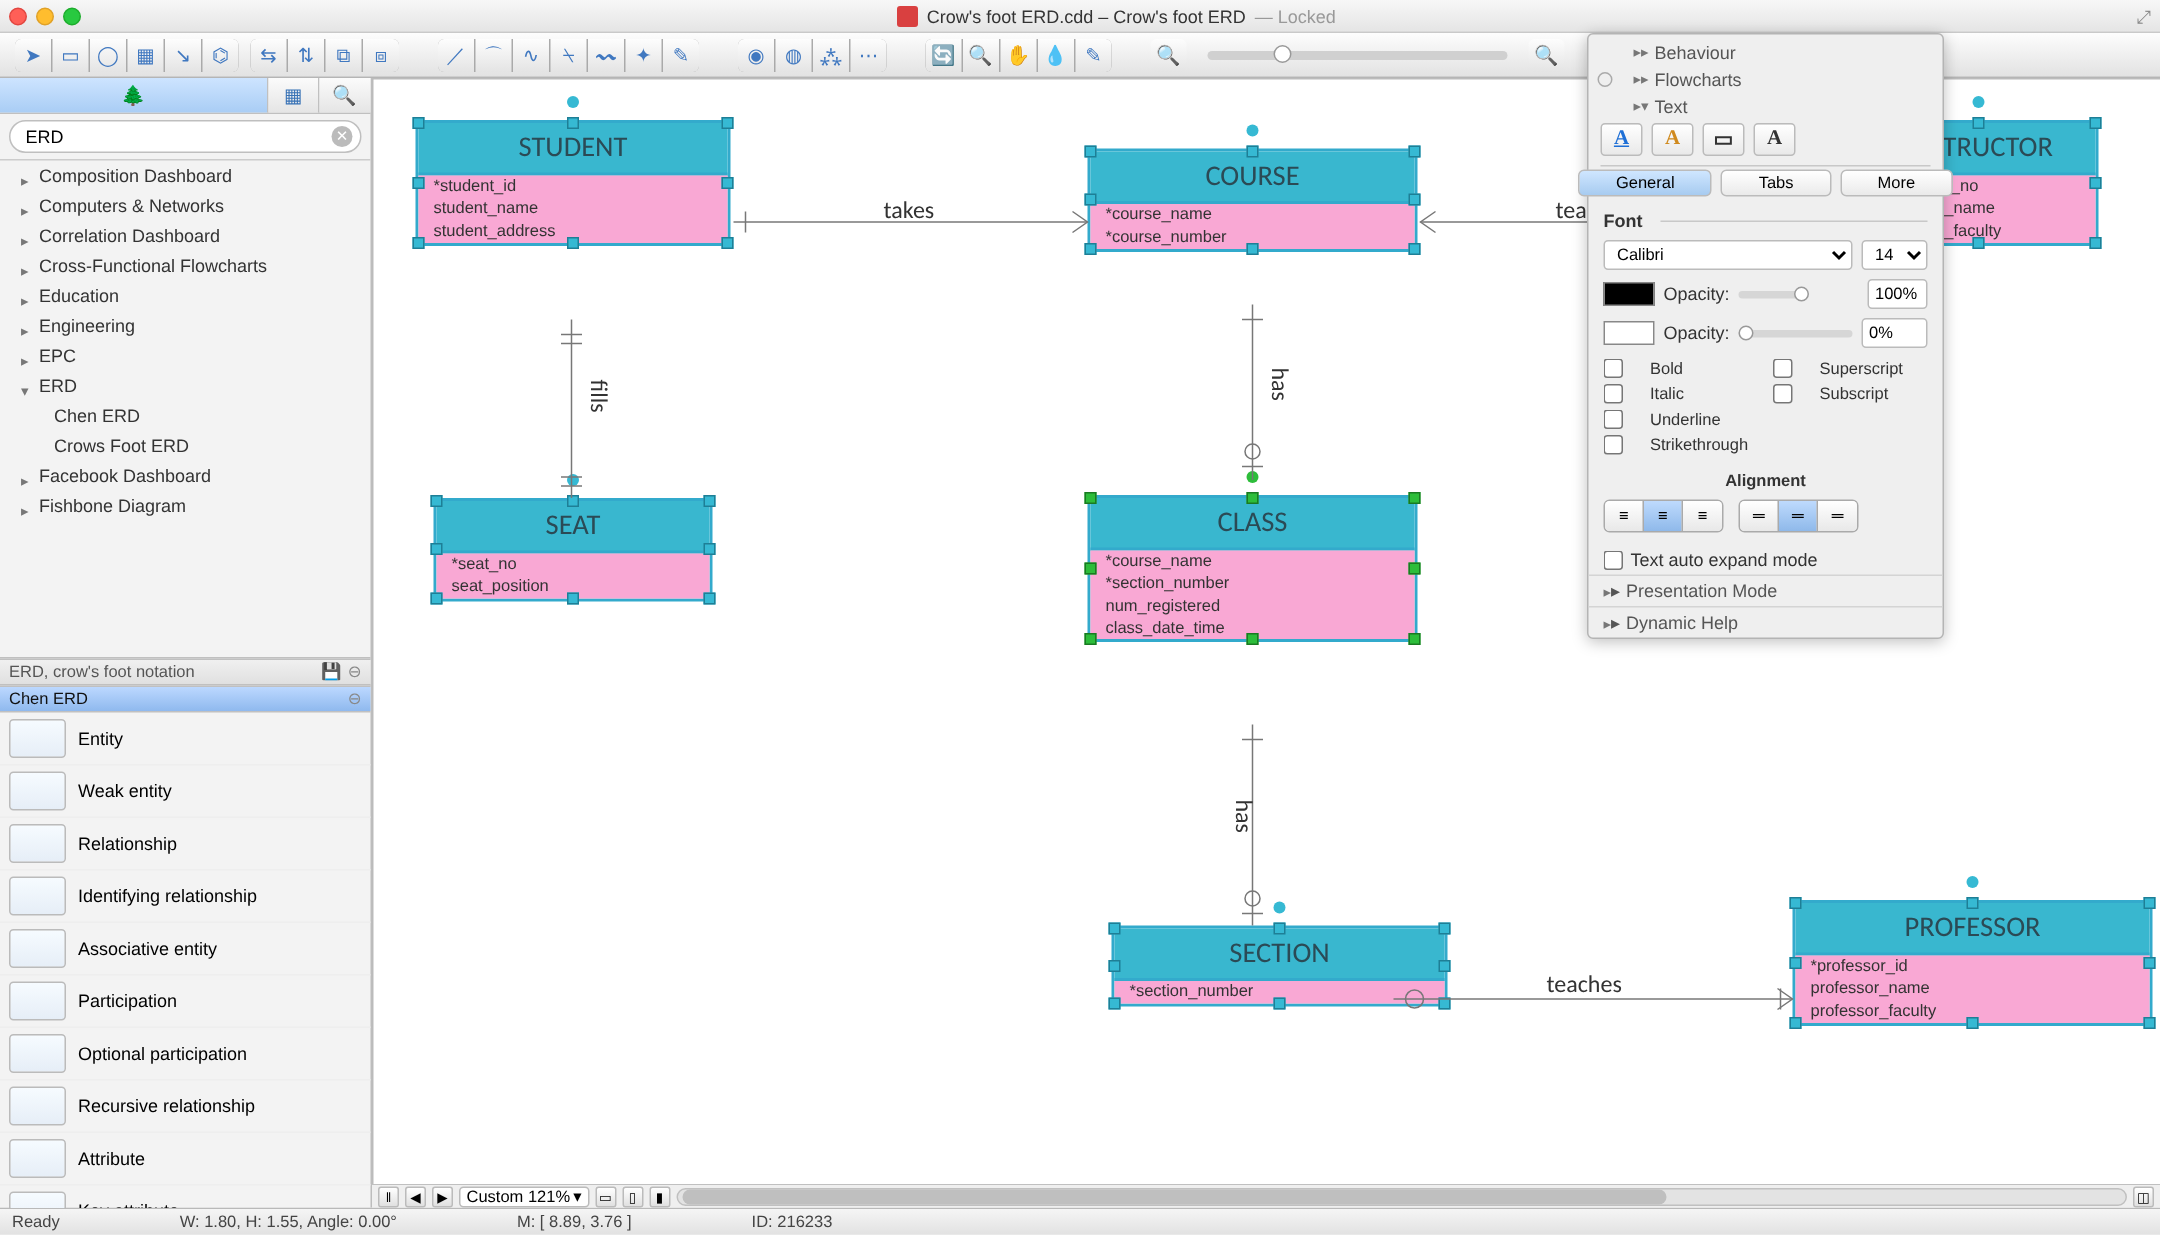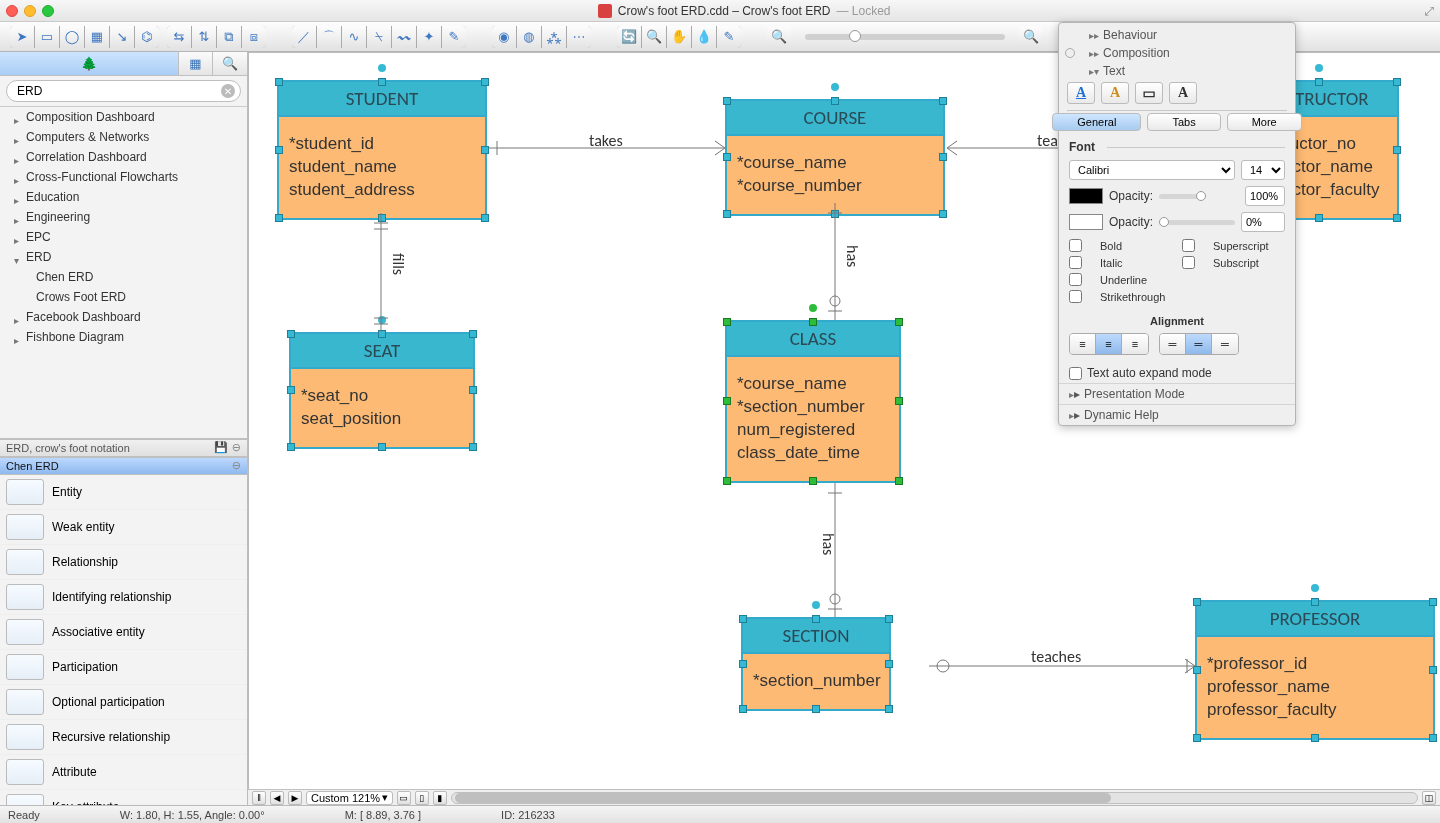--- a/index.html
+++ b/index.html
@@ -40,21 +40,21 @@
 .stencil-head .icons{display:flex;gap:4px;color:#888;}
 .stencil-list{overflow:auto;flex:1;}
 .stencil-item{display:flex;align-items:center;height:35px;padding:0 6px;gap:8px;border-bottom:1px solid #eee;cursor:grab;}
 .stencil-item .thumb{width:38px;height:26px;background:#fff;border:1px solid #bbb;border-radius:3px;display:flex;align-items:center;justify-content:center;}
 .stencil-item .thumb.inner{background:linear-gradient(#f6fbff,#e6eef7);}
 .canvas-area{flex:1;position:relative;background:#ebebeb;display:flex;flex-direction:column;}
 .canvas-scroll{flex:1;overflow:auto;position:relative;background:#ebebeb;}
 .page{position:absolute;left:0;top:0;width:1500px;height:760px;background:#fff;border:1px solid #bbb;box-shadow:2px 2px 6px rgba(0,0,0,0.15);}
 .entity{position:absolute;border:2px solid #33aacc;}
 .entity .hdr{background:#39b7cf;text-align:center;font-size:19px;color:#2b4a55;padding:5px 0;font-family:Calibri,sans-serif;border-bottom:2px solid #33aacc;}
-.entity .body-rows{background:#fdba74;padding:16px 10px;font-size:17px;color:#333;font-family:Calibri,sans-serif;line-height:1.35;}
+.entity .body-rows{background:#f9a8d4;padding:0 10px;font-size:11px;color:#333;font-family:Calibri,sans-serif;line-height:1.35;}
 .sel-handle{position:absolute;width:8px;height:8px;background:#36b9d3;border:1px solid #1e7f96;}
 .sel-handle.green{background:#2dbd3a;border-color:#1a7a22;}
 .entity .rot{position:absolute;width:8px;height:8px;border-radius:50%;background:#36b9d3;left:50%;top:-18px;margin-left:-4px;}
 .conn-label{position:absolute;font-size:16px;color:#333;font-family:Calibri,sans-serif;}
 .conn-label.vert{writing-mode:vertical-rl;text-orientation:mixed;}
 svg.connector{position:absolute;overflow:visible;pointer-events:none;}
 .scroll-h{height:16px;background:#efefef;border-top:1px solid #c0c0c0;display:flex;align-items:center;font-size:11px;padding:0 4px;gap:4px;}
 .scroll-h .zoom-box{display:flex;align-items:center;gap:2px;border:1px solid #bbb;border-radius:3px;padding:0 4px;height:14px;background:#fff;}
 .scroll-h .mini-btn{width:14px;height:14px;background:linear-gradient(#fff,#e0e0e0);border:1px solid #bbb;border-radius:2px;display:flex;align-items:center;justify-content:center;font-size:9px;cursor:pointer;}
 .scroll-h .track{flex:1;height:12px;background:#e3e3e3;border:1px solid #c0c0c0;border-radius:6px;position:relative;}
@@ -333,40 +333,40 @@
         <div class="sel-handle" style="left: calc(0% - 4px); top: calc(0% - 4px);"></div>
             <div class="sel-handle" style="left: calc(50% - 4px); top: calc(0% - 4px);"></div>
             <div class="sel-handle" style="left: calc(100% - 4px); top: calc(0% - 4px);"></div>
             <div class="sel-handle" style="left: calc(0% - 4px); top: calc(50% - 4px);"></div>
             <div class="sel-handle" style="left: calc(100% - 4px); top: calc(50% - 4px);"></div>
             <div class="sel-handle" style="left: calc(0% - 4px); top: calc(100% - 4px);"></div>
             <div class="sel-handle" style="left: calc(50% - 4px); top: calc(100% - 4px);"></div>
             <div class="sel-handle" style="left: calc(100% - 4px); top: calc(100% - 4px);"></div>
           </div>
 
-        <div class="entity" style="left:476px;top:267px;width:176px;">
+        <div class="entity" style="left:476px;top:277px;width:220px;">
           <div class="rot" style="background:#2dbd3a;"></div>
           <div class="hdr">CLASS</div>
           <div class="body-rows" id="rows-class">
               <div>*course_name</div>
               <div>*section_number</div>
               <div>num_registered</div>
               <div>class_date_time</div>
             </div>
         <div class="sel-handle green" style="left: calc(0% - 4px); top: calc(0% - 4px);"></div>
             <div class="sel-handle green" style="left: calc(50% - 4px); top: calc(0% - 4px);"></div>
             <div class="sel-handle green" style="left: calc(100% - 4px); top: calc(0% - 4px);"></div>
             <div class="sel-handle green" style="left: calc(0% - 4px); top: calc(50% - 4px);"></div>
             <div class="sel-handle green" style="left: calc(100% - 4px); top: calc(50% - 4px);"></div>
             <div class="sel-handle green" style="left: calc(0% - 4px); top: calc(100% - 4px);"></div>
             <div class="sel-handle green" style="left: calc(50% - 4px); top: calc(100% - 4px);"></div>
             <div class="sel-handle green" style="left: calc(100% - 4px); top: calc(100% - 4px);"></div>
           </div>
 
-        <div class="entity" style="left:492px;top:564px;width:150px;">
+        <div class="entity" style="left:492px;top:564px;width:224px;">
           <div class="rot"></div>
           <div class="hdr">SECTION</div>
           <div class="body-rows" id="rows-section">
               <div>*section_number</div>
             </div>
         <div class="sel-handle" style="left: calc(0% - 4px); top: calc(0% - 4px);"></div>
             <div class="sel-handle" style="left: calc(50% - 4px); top: calc(0% - 4px);"></div>
             <div class="sel-handle" style="left: calc(100% - 4px); top: calc(0% - 4px);"></div>
             <div class="sel-handle" style="left: calc(0% - 4px); top: calc(50% - 4px);"></div>
             <div class="sel-handle" style="left: calc(100% - 4px); top: calc(50% - 4px);"></div>
@@ -467,21 +467,21 @@
 <div class="panel">
   <div style="display:flex;align-items:center;padding:3px 6px 0;gap:6px;">
     <span style="width:10px;height:10px;border:1px solid #aaa;border-radius:50%;"></span>
     <div style="flex:1;">
       <div class="sec-head">
           <span class="arrow">▸</span>
           <span>Behaviour</span>
         </div>
       <div class="sec-head">
           <span class="arrow">▸</span>
-          <span>Composition</span>
+          <span>Flowcharts</span>
         </div>
       <div class="sec-head">
           <span class="arrow">▾</span>
           <span>Text</span>
         </div>
     </div>
   </div>
   <div class="icon-row">
     <div class="ic" style="text-decoration:underline;color:#1e6fd6;">A</div>
     <div class="ic" style="color:#d08a1e;">A</div>

